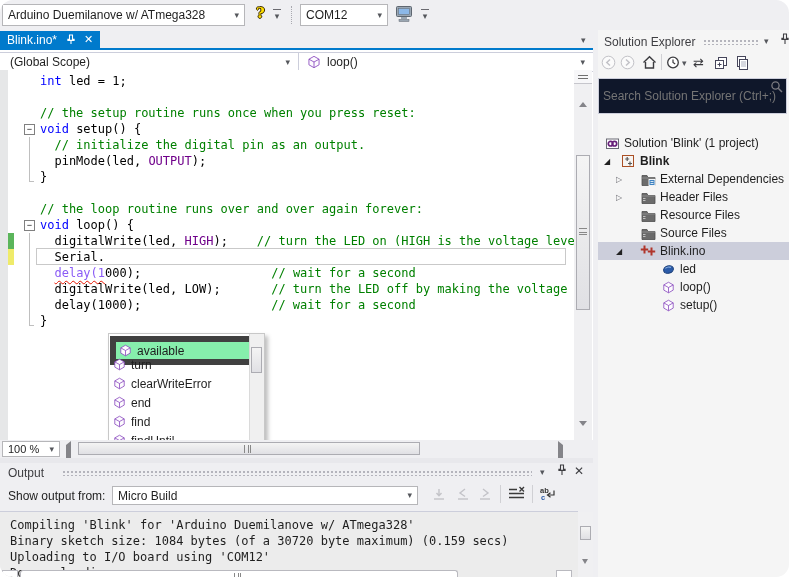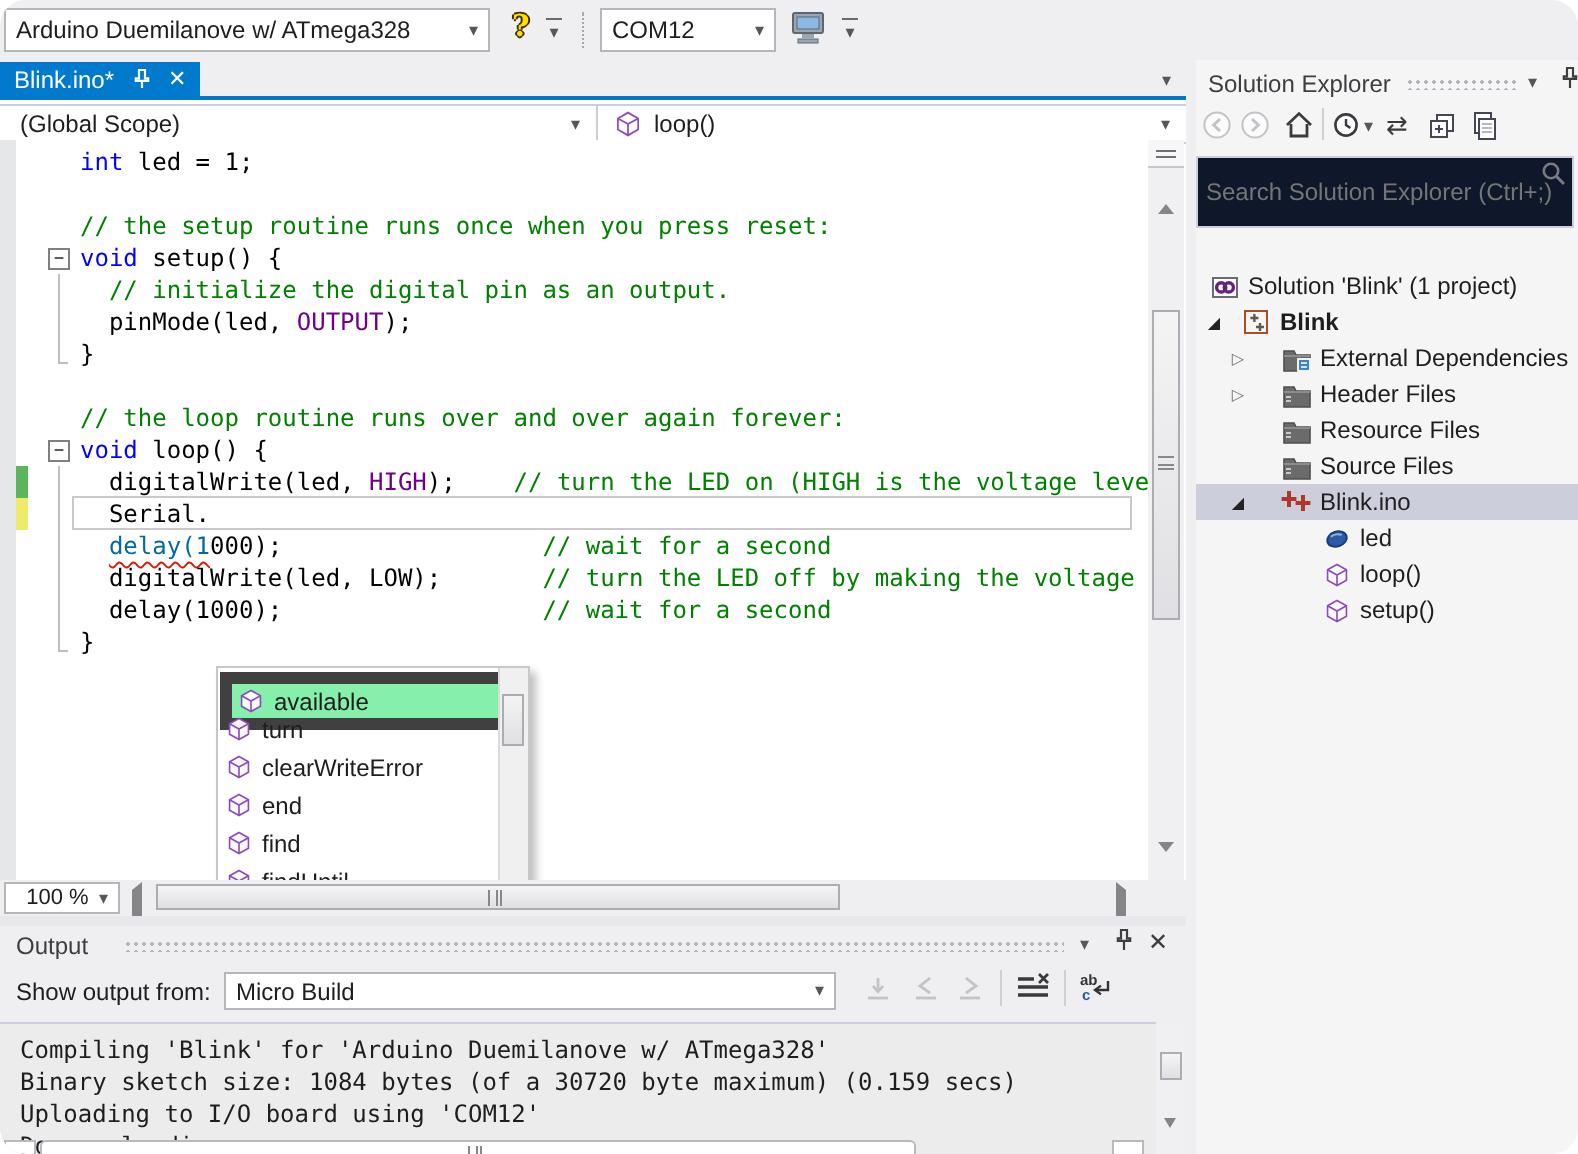--- a/index.html
+++ b/index.html
@@ -19,21 +19,21 @@
   .tabstrip{left:0;top:30px;width:593px;height:20px;background:#EFEFF2;}
   .tab{position:absolute;left:0;top:1px;height:17px;background:#007ACC;color:#fff;display:flex;align-items:center;padding:0 7px;}
   .tabline{position:absolute;left:0;top:18px;width:593px;height:2px;background:#007ACC;}
   .navbar{left:0;top:52px;width:593px;height:18px;background:#fff;border-top:1px solid #CCCEDB;border-bottom:1px solid #CCCEDB;}
   .navhalf{position:absolute;top:0;height:18px;display:flex;align-items:center;}
   
   .codearea{left:0;top:70px;width:574px;height:370px;background:#fff;overflow:hidden;}
   .glyphmargin{position:absolute;left:0;top:0;width:8px;height:370px;background:#E6E7E8;}
   .code-line{position:absolute;left:40px;height:16px;line-height:16px;font-family:"DejaVu Sans Mono","Liberation Mono",monospace;font-size:12px;white-space:pre;}
   .c-kw{color:#0000FF}.c-cm{color:#008000}.c-mc{color:#6F008A}.c-pl{color:#000}
-  .c-err{color:#0369a1;text-decoration:underline wavy #E51400 1px;text-underline-offset:3px;}
+  .c-err{color:#8b5cf6;text-decoration:underline wavy #E51400 1px;text-underline-offset:3px;}
   .changebar{position:absolute;left:8px;width:6px;height:16px;}
   .foldbox{position:absolute;left:24px;width:9px;height:9px;border:1px solid #808080;background:#fff;color:#000;
            font-size:9px;line-height:8px;text-align:center;}
   .guide{position:absolute;left:29px;width:1px;background:#BFBFBF;}
   .guideh{position:absolute;left:29px;height:1px;width:5px;background:#BFBFBF;}
   .curline{position:absolute;left:36px;width:528px;height:15px;border:1px solid #C9C9C9;}
   
   .popup{position:absolute;left:108px;top:263px;width:155px;height:175px;background:#fff;border:1px solid #C8C8C8;
          box-shadow:3px 3px 4px rgba(0,0,0,0.25);}
   .pop-item{position:absolute;left:1px;height:19px;display:flex;align-items:center;width:138px;}
@@ -241,21 +241,21 @@
     <div class="abs thumb" style="left:2px;top:85px;width:14px;height:155px;display:flex;align-items:center;justify-content:center;">
       <div>
           <div class="gripv"></div>
           <div class="gripv" style="margin-top:1px;border-bottom:none;"></div>
         </div>
     </div>
     <div class="abs" style="left:5px;top:356px;"><span class="tri-d"></span></div>
   </div>
 
   <div class="abs bottombar">
-    <div class="abs combo" style="left:2px;top:1px;width:58px;height:16px;text-align:center;">
+    <div class="abs combo" style="left:2px;top:1px;width:58px;height:16px;">
       <span class="lbl" style="font-size:11px;">100 %</span>
       <span class="dar">▾</span>
     </div>
     <div class="abs" style="left:66px;top:5px;"><span class="tri-l"></span></div>
     <div class="abs thumb" style="left:78px;top:2px;width:342px;height:13px;display:flex;align-items:center;justify-content:center;">
       <div style="display:flex;">
           <div class="griph"></div>
           <div class="griph" style="margin-left:1px;border-right:none;"></div>
         </div>
     </div>

